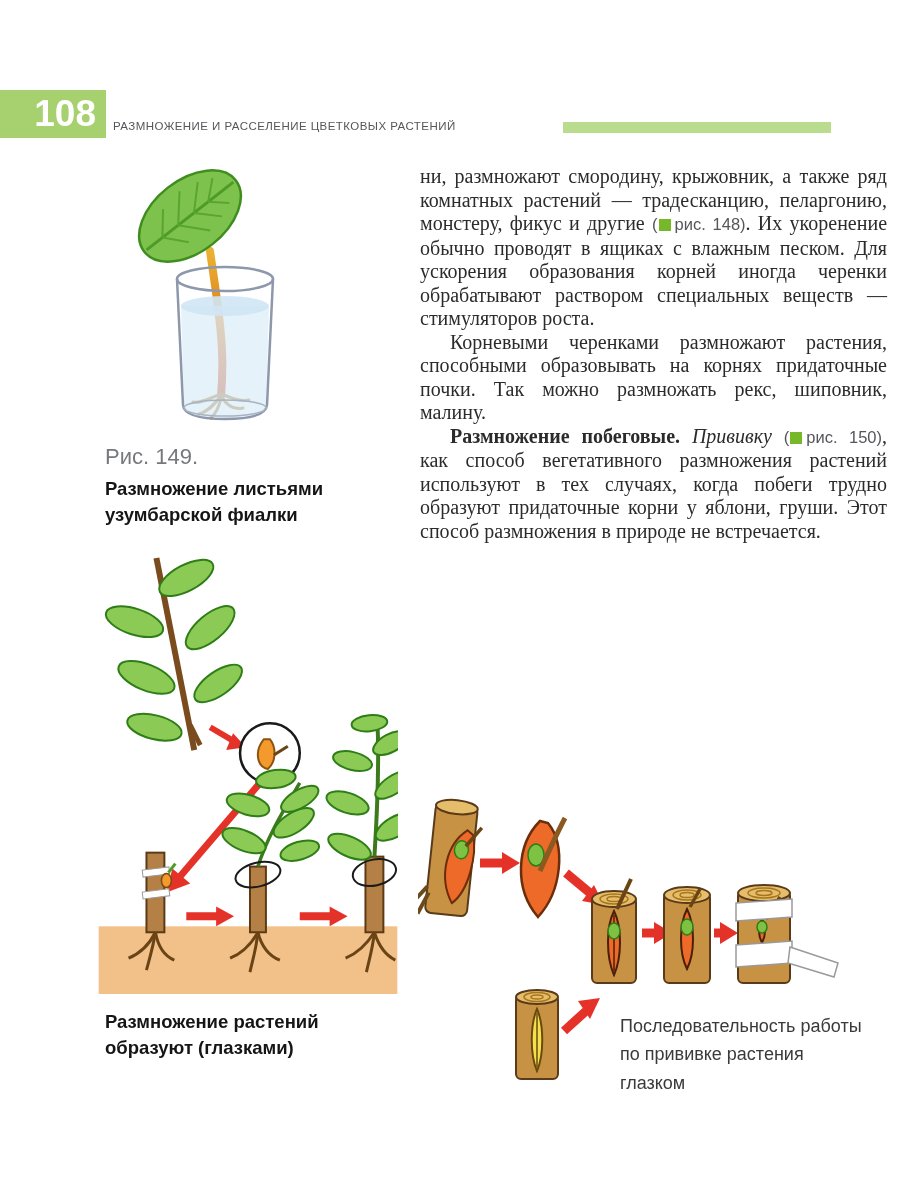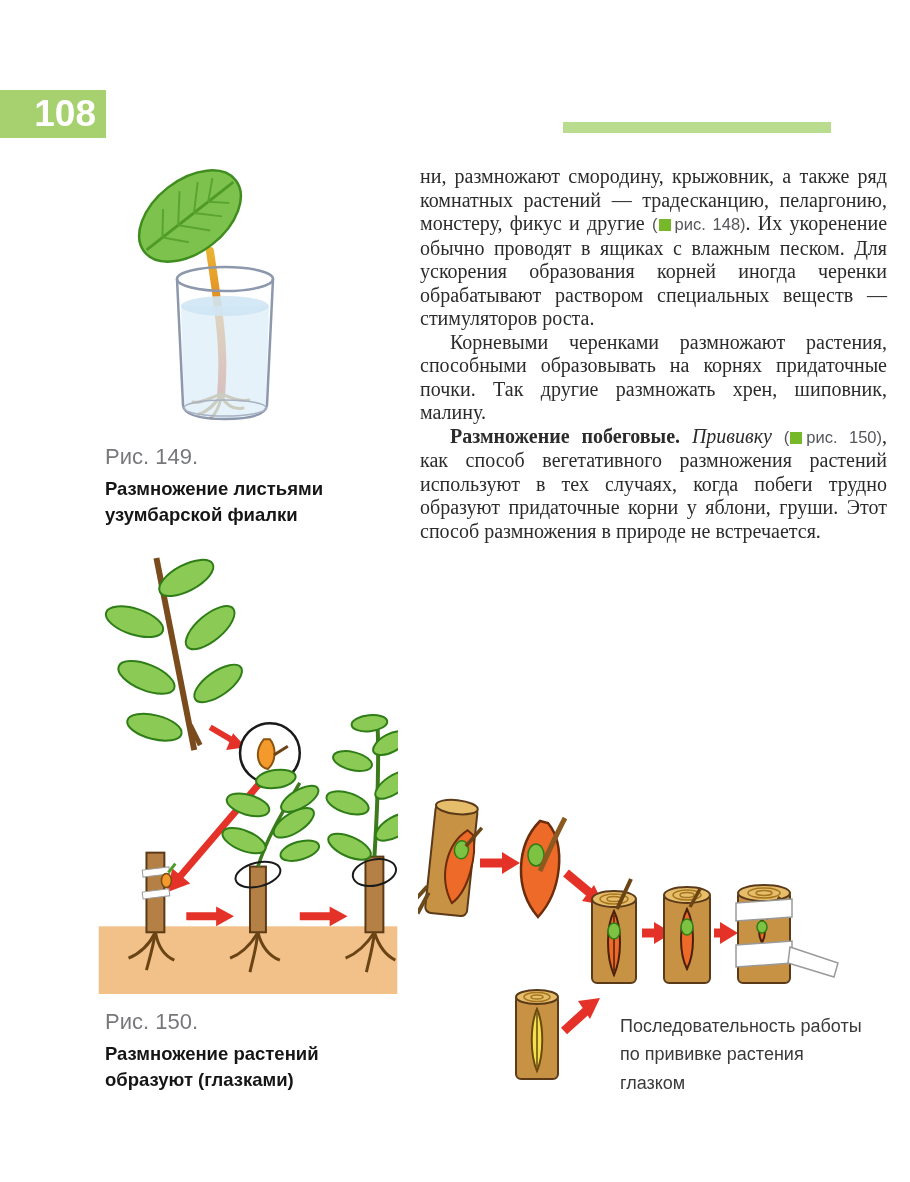--- a/index.html
+++ b/index.html
@@ -70,20 +70,21 @@
   }
 </style>
 </head>
 <body>
 
 <div id="page">
 
   <div class="page-tab">
     <span>108</span>
   </div>
+  <div class="header-title">РАЗМНОЖЕНИЕ И РАССЕЛЕНИЕ ЦВЕТКОВЫХ РАСТЕНИЙ</div>
   <div class="header-bar"></div>
 
   <svg class="fig149" width="270" height="285" viewBox="0 0 270 285">
     <defs>
       <linearGradient id="stemGrad" x1="0" y1="0" x2="0" y2="1">
         <stop offset="0" stop-color="#e9b233"></stop>
         <stop offset="0.55" stop-color="#e07818"></stop>
         <stop offset="1" stop-color="#c93418"></stop>
       </linearGradient>
     </defs>
@@ -196,27 +197,26 @@
       <ellipse cx="277" cy="318" rx="22" ry="13" fill="none" stroke="#1a1a1a" stroke-width="2" transform="rotate(-12 277 318)"></ellipse>
       <g stroke="#6a4414" stroke-width="3" fill="none">
         <path d="M277,378 C268,392 258,400 248,404"></path>
         <path d="M277,378 C282,394 290,402 298,406"></path>
         <path d="M277,378 C275,396 271,408 269,418"></path>
       </g>
     </g>
   </svg>
 
   <div class="fig-caption c150">
-    <p class="fig-label">Рис. 150.</p>
     <p class="fig-title">Размножение растений образуют (глазками)</p>
   </div>
 
   <div class="bodytext">
     <p class="noindent"><span>ни, размножают смородину, крыжовник, а также ряд комнатных растений — традесканцию, пеларгонию, монстеру, фикус и другие </span><span class="figref"><span>(</span><span class="sq"></span><span>рис. 148</span><span>)</span></span><span>. Их укоренение обычно проводят в ящиках с влажным песком. Для ускорения образования корней иногда черенки обрабатывают раствором специальных веществ — стимуляторов роста.</span></p>
-    <p><span>Корневыми черенками размножают растения, способными образовывать на корнях придаточные почки. Так другие размножать хрен, шиповник, малину.</span></p>
+    <p><span>Корневыми черенками размножают растения, способными образовывать на корнях придаточные почки. Так можно размножать рекс, шиповник, малину.</span></p>
     <p><span class="lead">Размножение побеговые.</span><span class="term"> Прививку </span><span class="figref"><span>(</span><span class="sq"></span><span>рис. 150</span><span>)</span></span><span>, как способ вегетативного размножения растений используют в тех случаях, когда побеги трудно образуют придаточные корни у яблони, груши. Этот способ размножения в природе не встречается.</span></p>
   </div>
 
   <svg class="seq" width="470" height="310" viewBox="0 0 470 310">
 
     <g transform="rotate(6 35 70)">
       <rect x="12" y="12" width="42" height="110" rx="6" fill="#c79244" stroke="#5b3a1a" stroke-width="2"></rect>
       <ellipse cx="33" cy="14" rx="21" ry="7" fill="#e6bd6a" stroke="#5b3a1a" stroke-width="2"></ellipse>
       <path d="M12,96 L0,112 M14,102 L5,124" stroke="#6b4a1c" stroke-width="4" fill="none"></path>
       <path d="M46,36 C26,52 22,86 38,110 C54,96 58,58 52,40 Z" fill="#ee6a28" stroke="#6b2d0c" stroke-width="2"></path>

